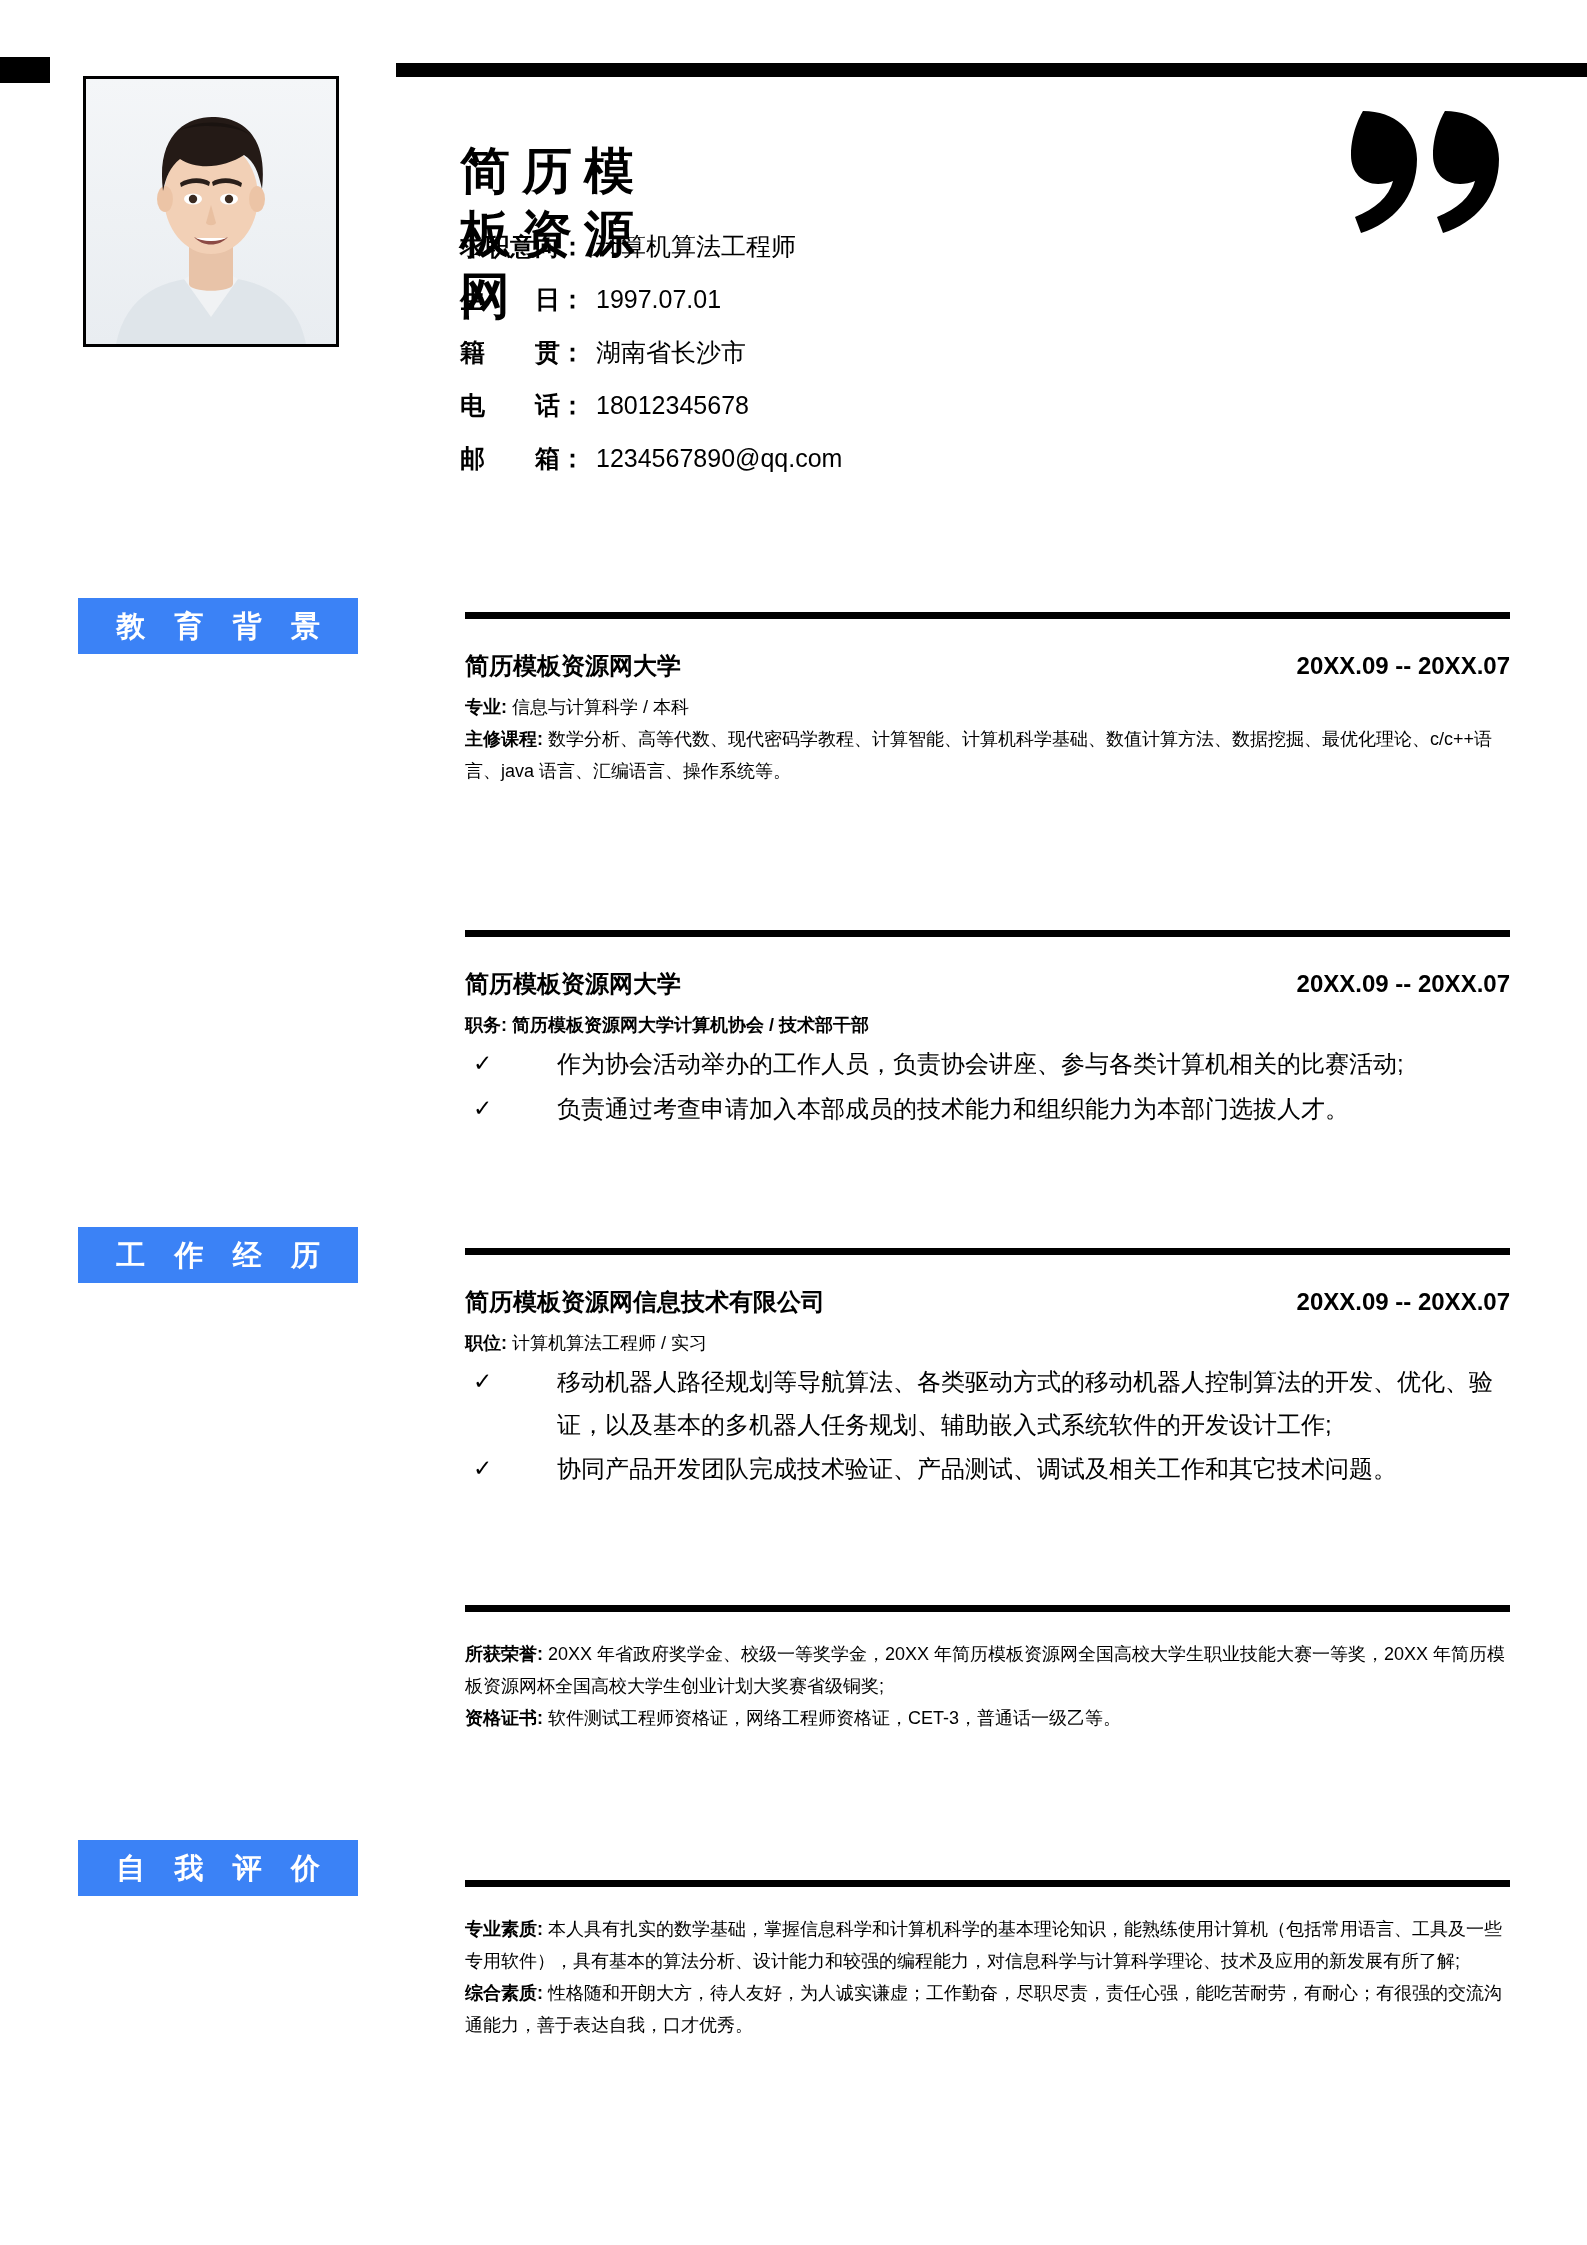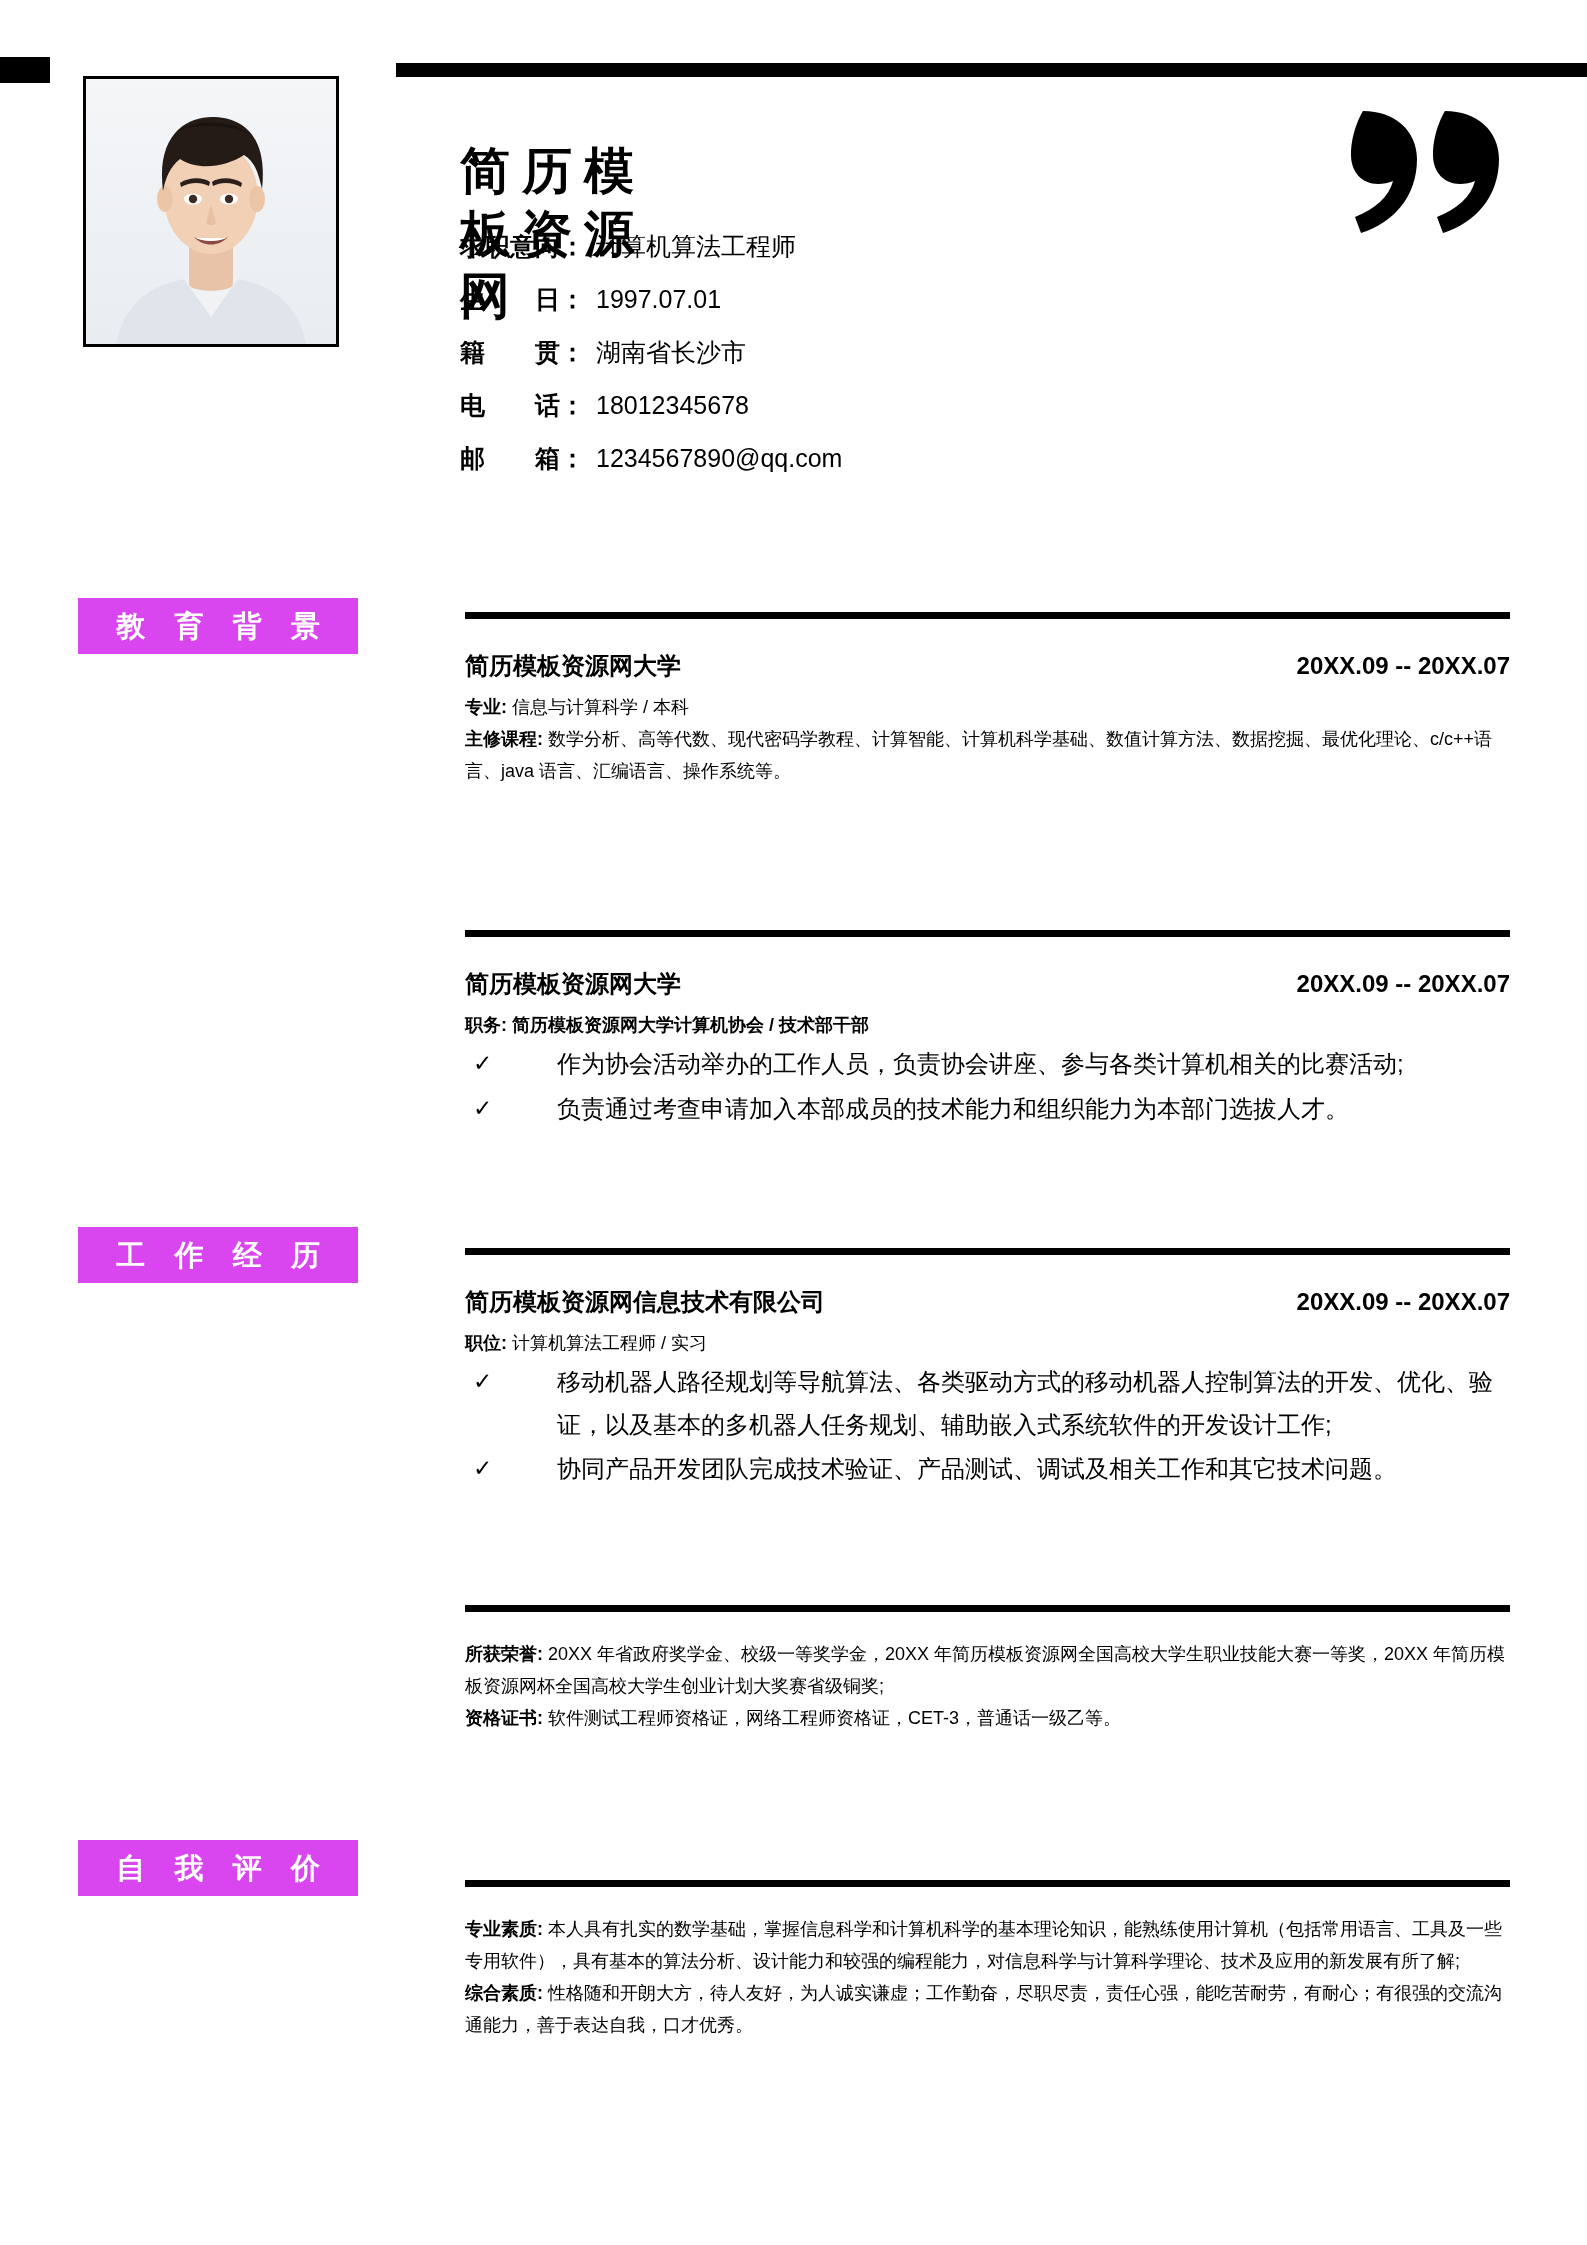--- a/index.html
+++ b/index.html
@@ -89,21 +89,21 @@
     letter-spacing: 0;
   }
   .hfield .val { font-weight: normal; margin-left: 8px; }
 
   
   .sec-tag {
     position: absolute;
     left: 78px;
     width: 280px;
     height: 56px;
-    background: #d946ef;
+    background: #3b82f6;
     color: #ffffff;
     font-family: "Liberation Serif", "DejaVu Serif", serif;
     font-weight: bold;
     font-size: 29px;
     letter-spacing: 11px;
     text-align: center;
     line-height: 56px;
     text-indent: 11px;
     box-sizing: border-box;
   }

